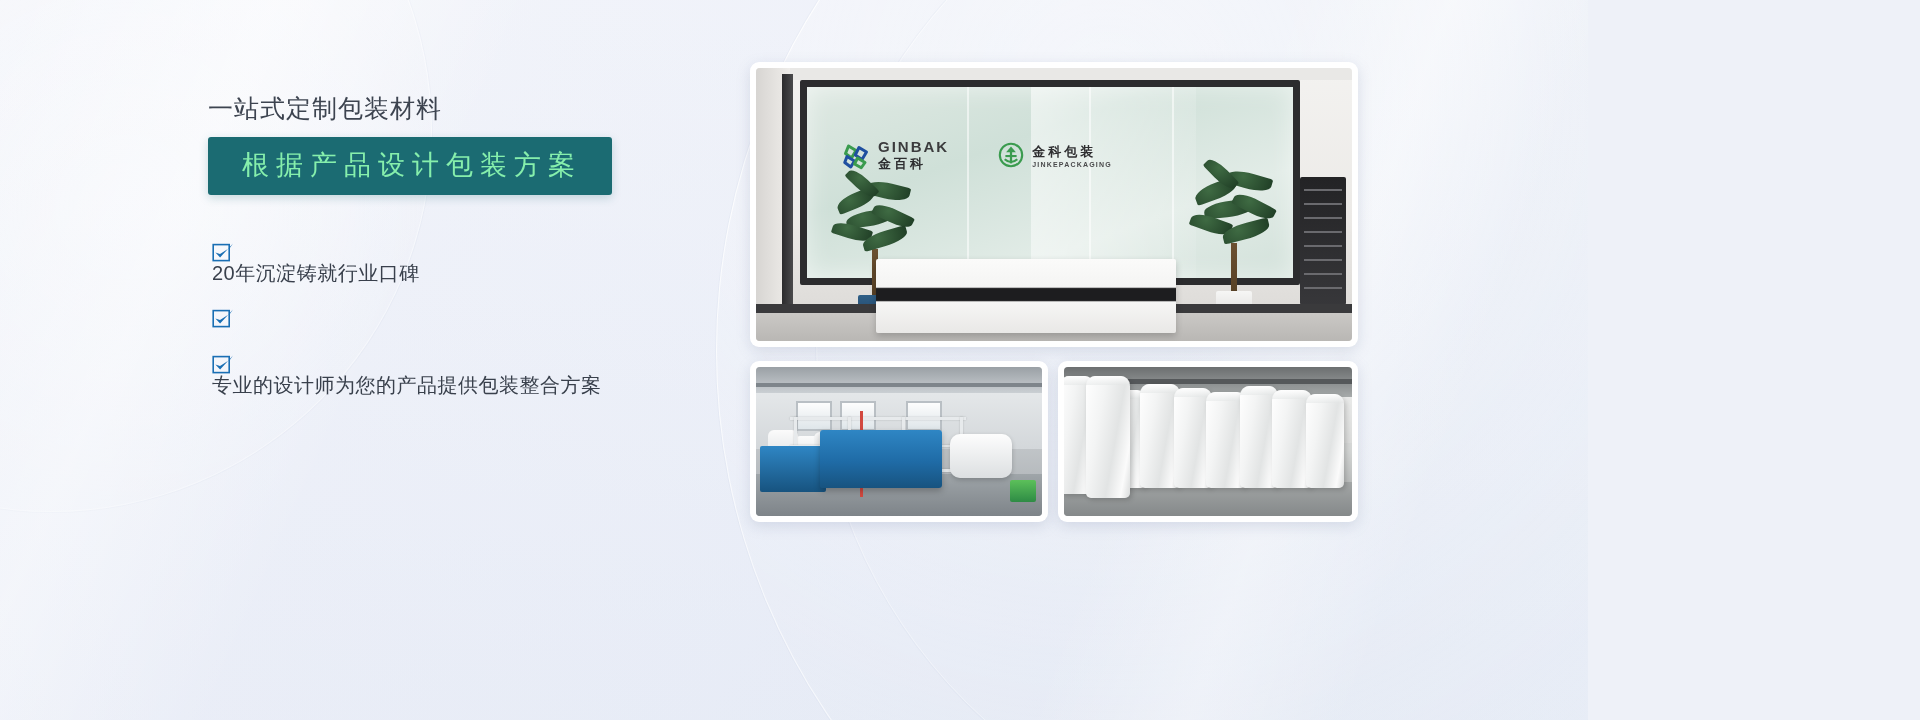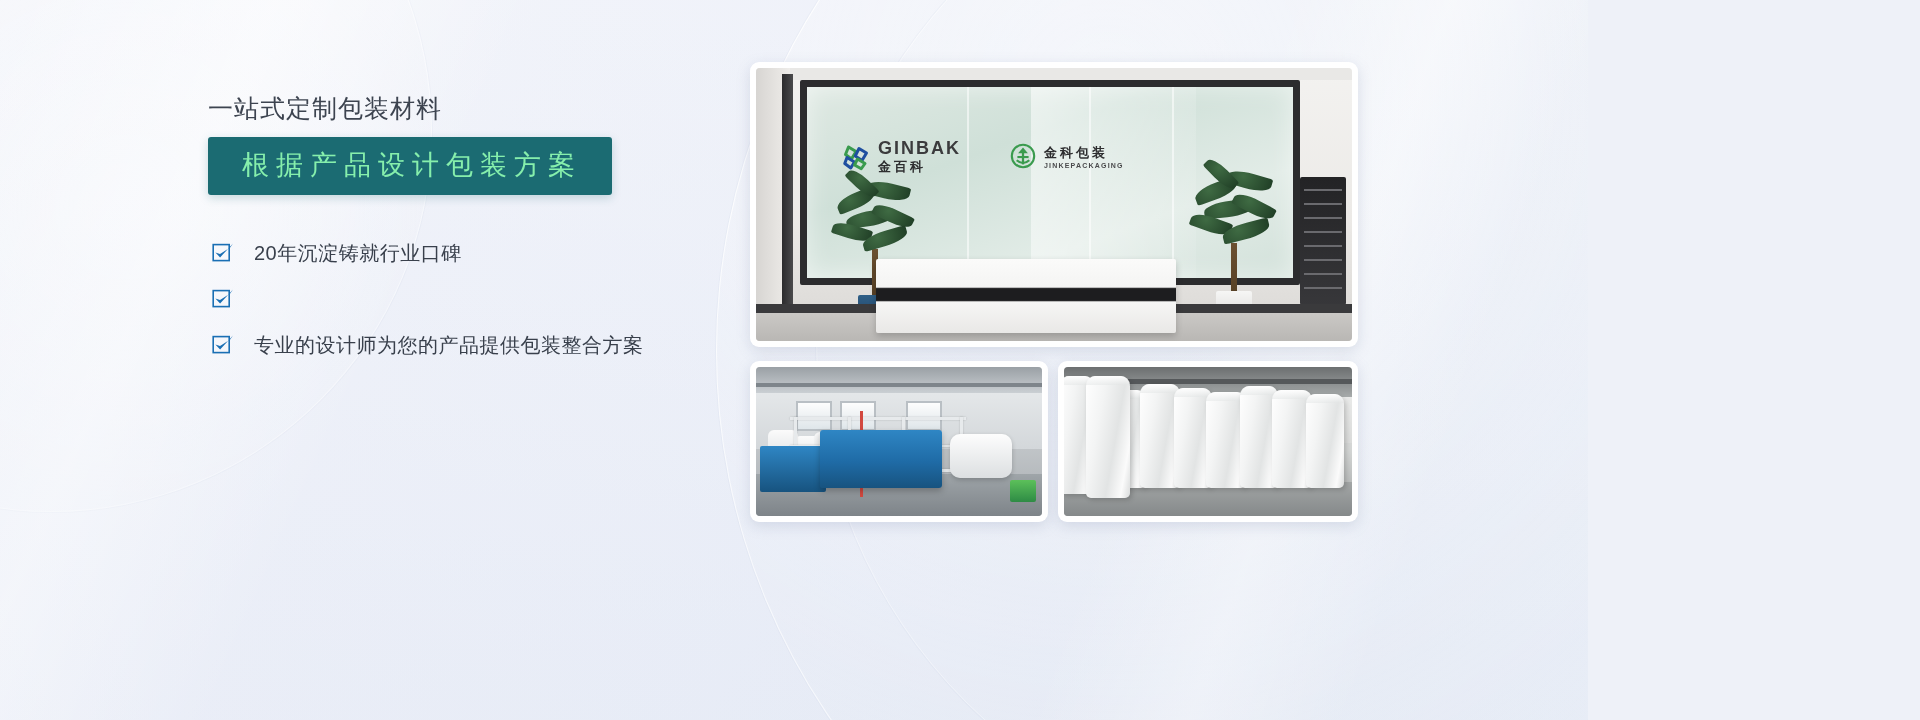--- a/index.html
+++ b/index.html
@@ -41,21 +41,21 @@
             margin:0 0 22px 0;
             text-shadow:
               2px 0 0 #fff,-2px 0 0 #fff,0 2px 0 #fff,0 -2px 0 #fff,
               2px 2px 0 #fff,-2px 2px 0 #fff,2px -2px 0 #fff,-2px -2px 0 #fff,
               3px 3px 0 #fff, 4px 5px 6px rgba(120,135,165,.38);}
   .ribbon{display:inline-block;background:#1b6b72;color:#86efac;
           font-size:27px;letter-spacing:7px;padding:13px 30px 14px 34px;
           border-radius:3px;line-height:1.15;white-space:nowrap;
           box-shadow:0 3px 10px rgba(27,107,114,.22);}
   .bullets{margin:46px 0 0 4px;padding:0;list-style:none;}
-  .bullet{display:flex;align-items:flex-end;margin:0 0 24px 0;}
+  .bullet{display:flex;align-items:flex-start;margin:0 0 24px 0;flex-direction:column;}
   .chk{width:22px;height:22px;flex:0 0 22px;margin-right:20px;position:relative;display:block;}
   .bullet-text{font-size:20px;color:#39404c;letter-spacing:.5px;line-height:1;}
 
   
   .gallery{position:absolute;left:750px;top:62px;width:608px;height:460px;}
   .card{background:#ffffff;border-radius:9px;padding:6px;
         box-shadow:0 4px 14px rgba(120,134,163,.22);box-sizing:border-box;}
   .card-main{position:absolute;left:0;top:0;width:608px;height:285px;}
   .card-bl{position:absolute;left:0;top:299px;width:298px;height:161px;}
   .card-br{position:absolute;left:308px;top:299px;width:300px;height:161px;}
@@ -71,21 +71,21 @@
   .glasswall{position:absolute;left:44px;top:12px;width:500px;height:205px;
              background:linear-gradient(160deg,#dfe9e3 0%,#cfe0d8 35%,#e2ece7 70%,#d2e1da 100%);
              border:7px solid #2c2c2e;border-radius:2px;box-sizing:border-box;
              box-shadow:inset 0 0 24px rgba(255,255,255,.55);}
   .glass-sheen{position:absolute;left:46%;top:0;width:34%;height:100%;
                background:linear-gradient(100deg,rgba(255,255,255,.55),rgba(255,255,255,.08));}
   .glass-line{position:absolute;top:0;bottom:0;width:2px;background:rgba(255,255,255,.55);}
   .logo-row{position:absolute;left:34px;top:52px;display:flex;align-items:center;gap:48px;}
   .logo{display:flex;align-items:center;gap:7px;}
   .logo-txt{display:flex;flex-direction:column;line-height:1;}
-  .logo-en{font-size:18px;font-weight:bold;letter-spacing:2px;color:#3b3b3d;}
+  .logo-en{font-size:15px;font-weight:bold;letter-spacing:2px;color:#3b3b3d;}
   .logo-cn{font-size:13px;font-weight:bold;letter-spacing:3px;color:#2e2e30;margin-top:3px;}
   .logo-en-sm{font-size:7px;font-weight:bold;letter-spacing:1.2px;color:#4a4a4c;margin-top:3px;}
   .desk{position:absolute;left:120px;bottom:8px;width:300px;height:74px;
         background:linear-gradient(180deg,#fbfbfa 0%,#f4f4f3 38%,#1d1d1f 40%,#1d1d1f 56%,#f6f6f5 58%,#e9e8e6 100%);
         border-radius:2px;box-shadow:0 3px 7px rgba(0,0,0,.20);}
   .floor{position:absolute;left:0;right:0;bottom:0;height:36px;
          background:linear-gradient(180deg,#cfcdca,#b9b7b4);}
   .floor-dark{position:absolute;left:0;right:0;bottom:28px;height:9px;background:#3a3a3c;}
   .plant{position:absolute;bottom:16px;}
   .pl-leaf{position:absolute;border-radius:55% 10% 55% 10%;

